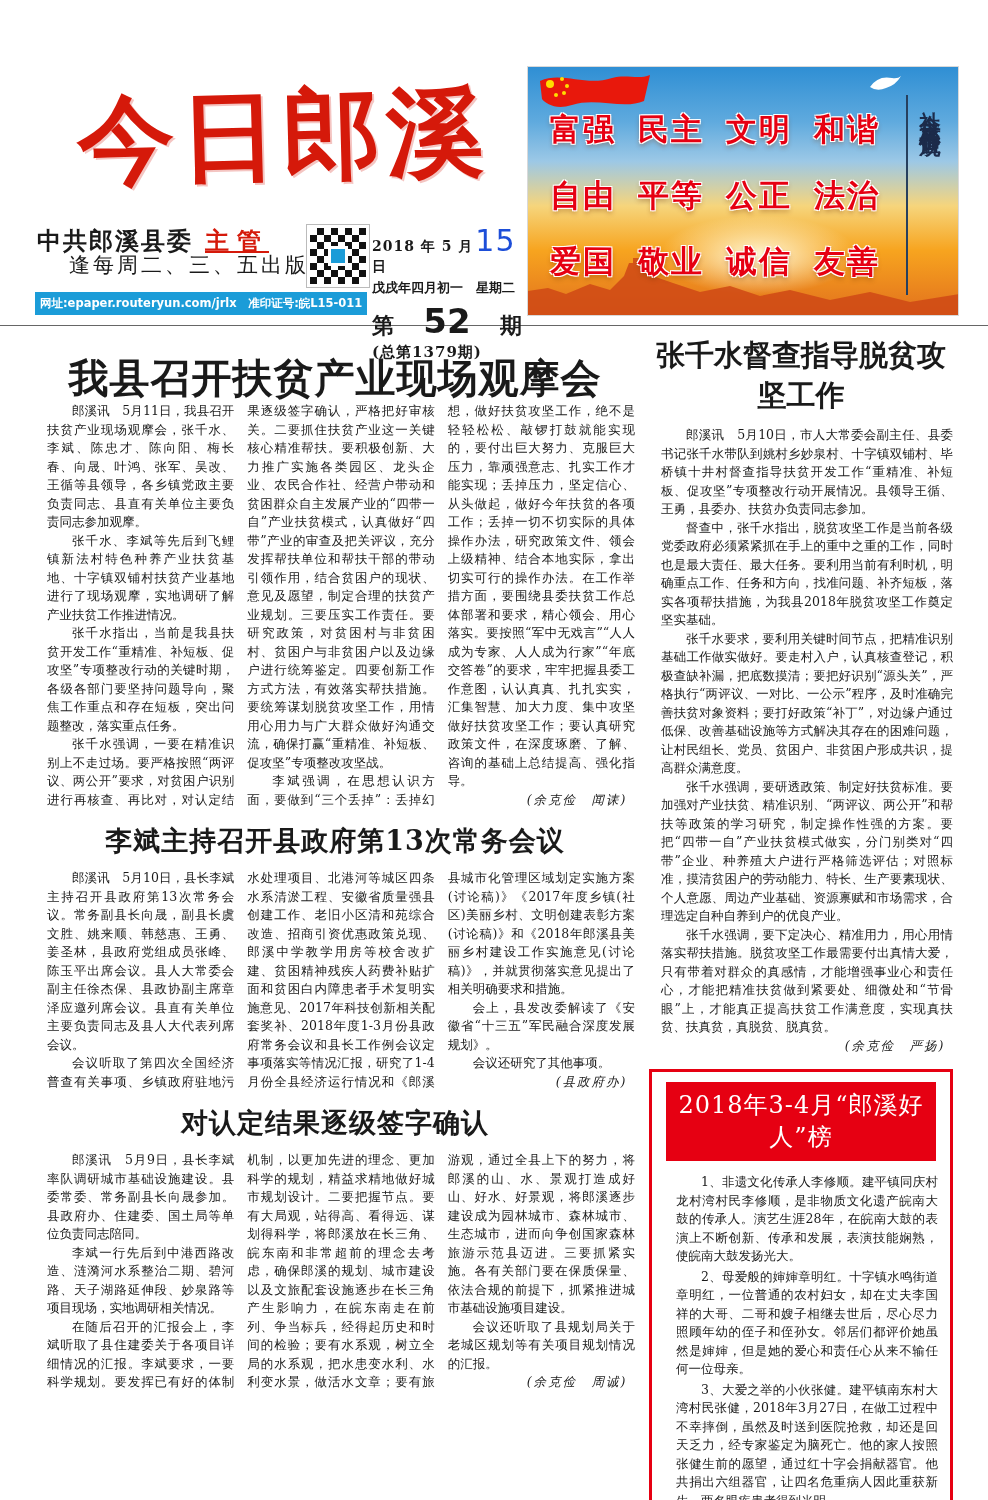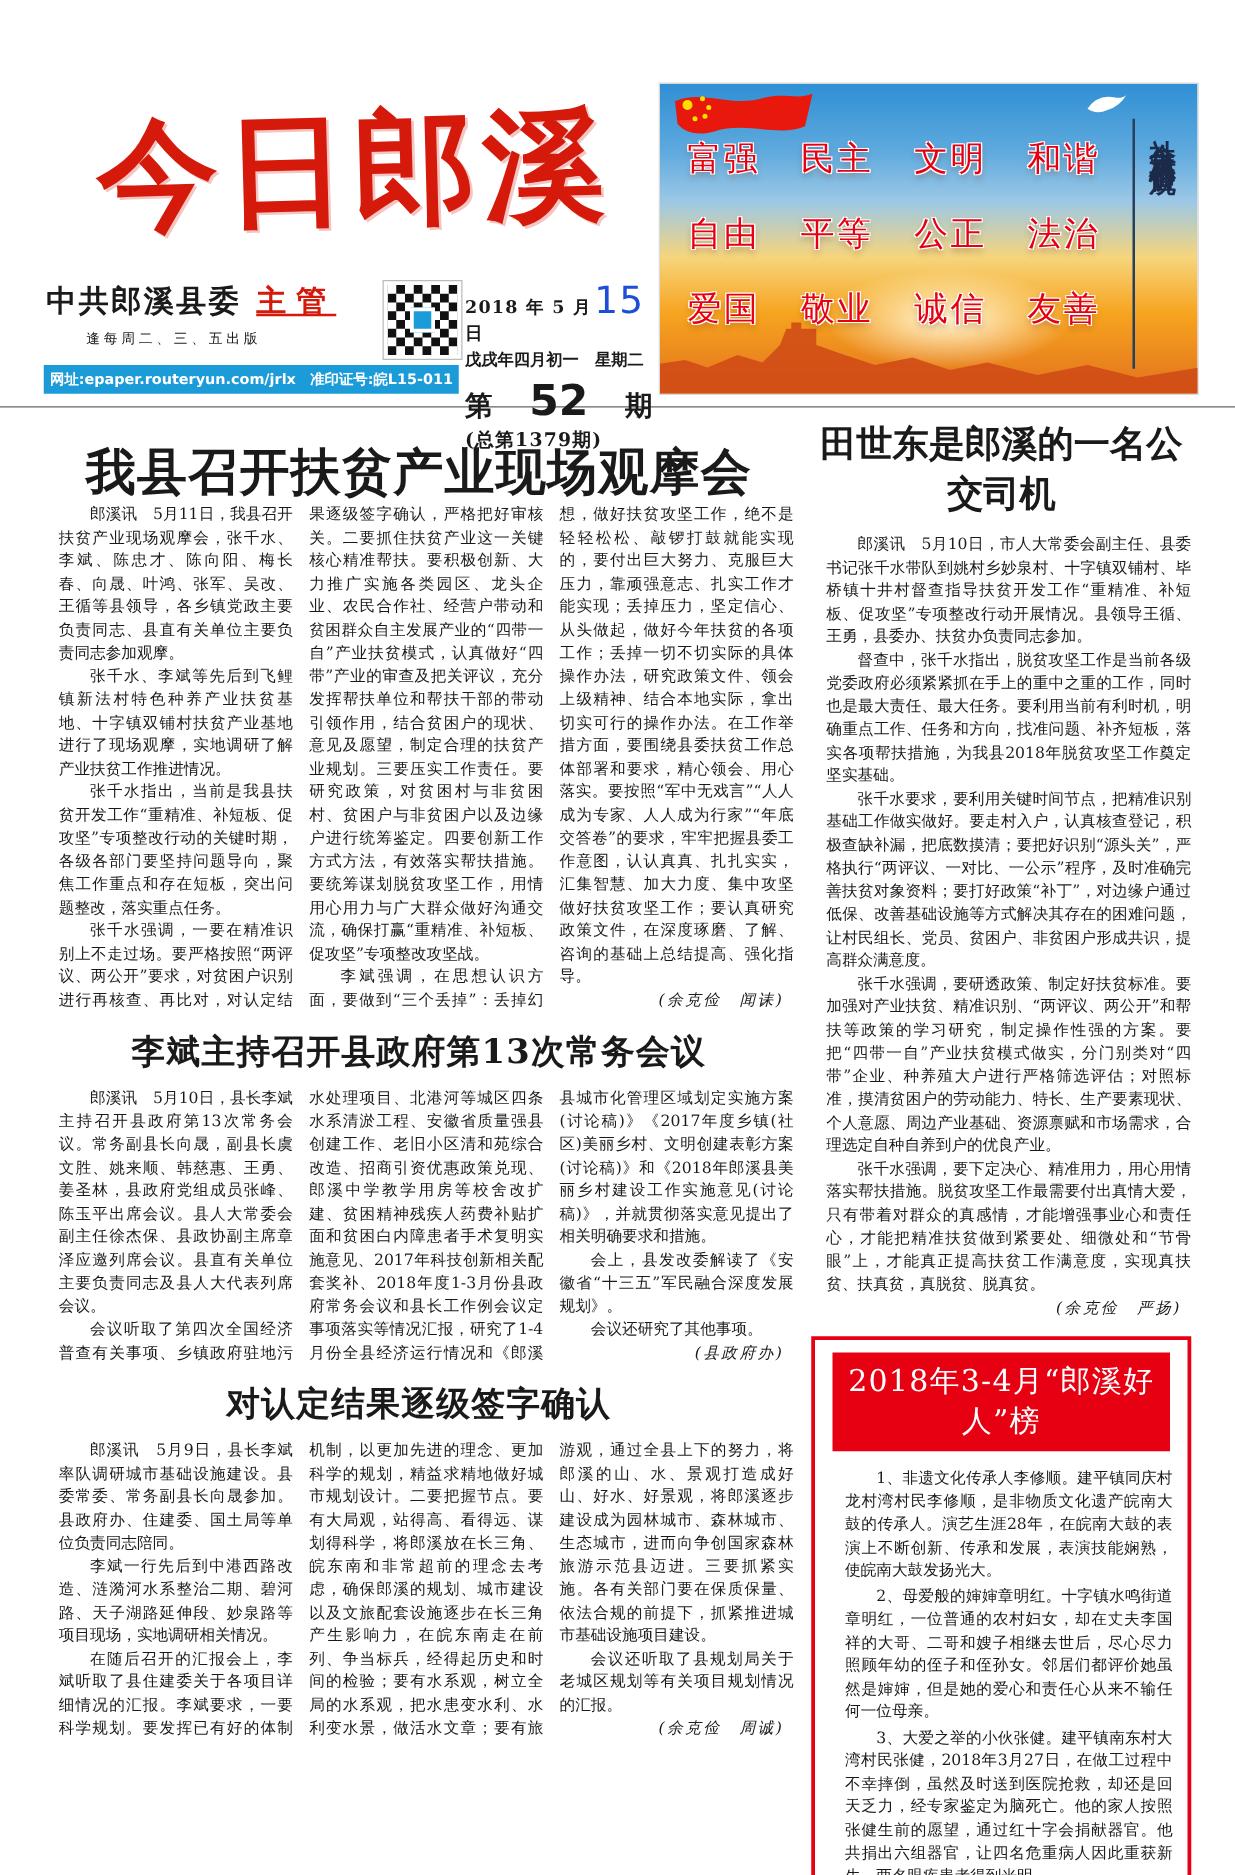--- a/index.html
+++ b/index.html
@@ -14,21 +14,21 @@
   .masthead-left { position:absolute; left:35px; top:55px; width:497px; height:266px; }
   .paper-title {
     position:absolute; top:0; left:0; width:100%; height:168px;
     font-size:97px; line-height:160px; text-align:center;
     color:#d5190a; font-weight:900; letter-spacing:6px;
     transform:rotate(-1.5deg); font-family:"DejaVu Serif",serif;
     text-shadow:2px 2px 0 rgba(213,25,10,.25);
   }
   .supervisor-line { position:absolute; top:170px; left:2px; font-size:24px; font-weight:bold; letter-spacing:2px; }
   .supervisor-line .red { color:#d5190a; font-size:24px; margin-left:12px; letter-spacing:8px;text-decoration:underline; }
-  .publish-line { position:absolute; top:208px; left:34px; font-size:11px; letter-spacing:3px; }
+  .publish-line { position:absolute; top:196px; left:34px; font-size:21px; letter-spacing:3px; }
   .info-bar {
     position:absolute; top:237px; left:0; width:332px; height:23px;
     background:#1b9cd8; color:#fff; font-size:11.5px; font-weight:bold;
     font-family:"DejaVu Sans","Liberation Sans",sans-serif;
     line-height:23px; padding-left:5px; white-space:nowrap; overflow:hidden;
   }
   .qr-code {
     position:absolute; top:170px; left:272px; width:62px; height:62px;
     border:3px solid #fff; outline:1px solid #bbb;
     background:
@@ -50,21 +50,21 @@
   .values-banner {
     position:absolute; left:527px; top:66px; width:432px; height:250px;
     background:linear-gradient(180deg,#2f8fd4 0%, #5faade 22%, #9cc8e6 38%, #f6d57c 56%, #f7a41f 74%, #e2711d 100%);
     overflow:hidden; border:1px solid #d9d9d9;
   }
   .values-banner .sun-glow{ position:absolute; left:130px; bottom:20px; width:200px; height:80px;
     background:radial-gradient(ellipse at center, rgba(255,252,225,.95), rgba(255,220,120,0) 70%); }
   .values-rows { position:absolute; left:22px; top:42px; width:330px; z-index:2; }
   .values-row { display:flex; justify-content:space-between; margin-bottom:24px; }
   .values-row span {
-    color:#e60012; font-weight:400; font-size:27px; letter-spacing:2px;
+    color:#e60012; font-weight:700; font-size:31px; letter-spacing:2px;
     text-shadow:-1px -1px 0 #fff, 1px -1px 0 #fff, -1px 1px 0 #fff, 1px 1px 0 #fff, 0 3px 5px rgba(120,50,0,.45);
   }
   .values-vertical {
     position:absolute; right:14px; top:28px; height:200px; z-index:2;
     writing-mode:vertical-rl; font-size:21px; letter-spacing:3px; color:#1c2b4a;
     border-left:2px solid #27405e; padding-left:8px; font-weight:bold;
   }
   .flag-icon { position:absolute; left:6px; top:4px; width:120px; height:58px; z-index:2;}
   .dove-icon { position:absolute; right:56px; top:6px; width:34px; height:22px; z-index:2; }
   .wall-shape { position:absolute; left:0; bottom:0; width:432px; height:70px; z-index:1; }
@@ -184,21 +184,21 @@
           <div style="display:contents;"><p>郎溪讯　5月9日，县长李斌率队调研城市基础设施建设。县委常委、常务副县长向晟参加。县政府办、住建委、国土局等单位负责同志陪同。</p><p>李斌一行先后到中港西路改造、涟漪河水系整治二期、碧河路、天子湖路延伸段、妙泉路等项目现场，实地调研相关情况。</p><p>在随后召开的汇报会上，李斌听取了县住建委关于各项目详细情况的汇报。李斌要求，一要科学规划。要发挥已有好的体制机制，以更加先进的理念、更加科学的规划，精益求精地做好城市规划设计。二要把握节点。要有大局观，站得高、看得远、谋划得科学，将郎溪放在长三角、皖东南和非常超前的理念去考虑，确保郎溪的规划、城市建设以及文旅配套设施逐步在长三角产生影响力，在皖东南走在前列、争当标兵，经得起历史和时间的检验；要有水系观，树立全局的水系观，把水患变水利、水利变水景，做活水文章；要有旅游观，通过全县上下的努力，将郎溪的山、水、景观打造成好山、好水、好景观，将郎溪逐步建设成为园林城市、森林城市、生态城市，进而向争创国家森林旅游示范县迈进。三要抓紧实施。各有关部门要在保质保量、依法合规的前提下，抓紧推进城市基础设施项目建设。</p><p>会议还听取了县规划局关于老城区规划等有关项目规划情况的汇报。</p></div>
           <p class="byline">(余克俭　周诚)</p>
         </div>
       </article>
 
     </div>
 
     <div class="col-right">
 
       <article>
-        <h2 class="headline-right">田世东是郎溪的一名公交司机</h2>
+        <h2 class="headline-right">张千水督查指导脱贫攻坚工作</h2>
         <div class="article-body">
           <div style="display:contents;"><p>郎溪讯　5月10日，市人大常委会副主任、县委书记张千水带队到姚村乡妙泉村、十字镇双铺村、毕桥镇十井村督查指导扶贫开发工作“重精准、补短板、促攻坚”专项整改行动开展情况。县领导王循、王勇，县委办、扶贫办负责同志参加。</p><p>督查中，张千水指出，脱贫攻坚工作是当前各级党委政府必须紧紧抓在手上的重中之重的工作，同时也是最大责任、最大任务。要利用当前有利时机，明确重点工作、任务和方向，找准问题、补齐短板，落实各项帮扶措施，为我县2018年脱贫攻坚工作奠定坚实基础。</p><p>张千水要求，要利用关键时间节点，把精准识别基础工作做实做好。要走村入户，认真核查登记，积极查缺补漏，把底数摸清；要把好识别“源头关”，严格执行“两评议、一对比、一公示”程序，及时准确完善扶贫对象资料；要打好政策“补丁”，对边缘户通过低保、改善基础设施等方式解决其存在的困难问题，让村民组长、党员、贫困户、非贫困户形成共识，提高群众满意度。</p><p>张千水强调，要研透政策、制定好扶贫标准。要加强对产业扶贫、精准识别、“两评议、两公开”和帮扶等政策的学习研究，制定操作性强的方案。要把“四带一自”产业扶贫模式做实，分门别类对“四带”企业、种养殖大户进行严格筛选评估；对照标准，摸清贫困户的劳动能力、特长、生产要素现状、个人意愿、周边产业基础、资源禀赋和市场需求，合理选定自种自养到户的优良产业。</p><p>张千水强调，要下定决心、精准用力，用心用情落实帮扶措施。脱贫攻坚工作最需要付出真情大爱，只有带着对群众的真感情，才能增强事业心和责任心，才能把精准扶贫做到紧要处、细微处和“节骨眼”上，才能真正提高扶贫工作满意度，实现真扶贫、扶真贫，真脱贫、脱真贫。</p></div>
           <p class="byline">(余克俭　严扬)</p>
         </div>
       </article>
 
       <section class="good-people-box">
         <div class="good-people-title">2018年3-4月“郎溪好人”榜</div>
         <div class="article-body">
           <div style="display:contents;"><p>1、非遗文化传承人李修顺。建平镇同庆村龙村湾村民李修顺，是非物质文化遗产皖南大鼓的传承人。演艺生涯28年，在皖南大鼓的表演上不断创新、传承和发展，表演技能娴熟，使皖南大鼓发扬光大。</p><p>2、母爱般的婶婶章明红。十字镇水鸣街道章明红，一位普通的农村妇女，却在丈夫李国祥的大哥、二哥和嫂子相继去世后，尽心尽力照顾年幼的侄子和侄孙女。邻居们都评价她虽然是婶婶，但是她的爱心和责任心从来不输任何一位母亲。</p><p>3、大爱之举的小伙张健。建平镇南东村大湾村民张健，2018年3月27日，在做工过程中不幸摔倒，虽然及时送到医院抢救，却还是回天乏力，经专家鉴定为脑死亡。他的家人按照张健生前的愿望，通过红十字会捐献器官。他共捐出六组器官，让四名危重病人因此重获新生，两名眼疾患者得到光明。</p><p>4、拾金不昧的公交师傅田世东。田世东是郎溪的一名公交司机，2018年4月25日，他像往常一样在打扫车厢卫生时，在座位下发现了一个装有五百元现金、存折一张、银行卡两张、数张发票的钱包，他立即将钱包上交给当班调度。</p></div>

